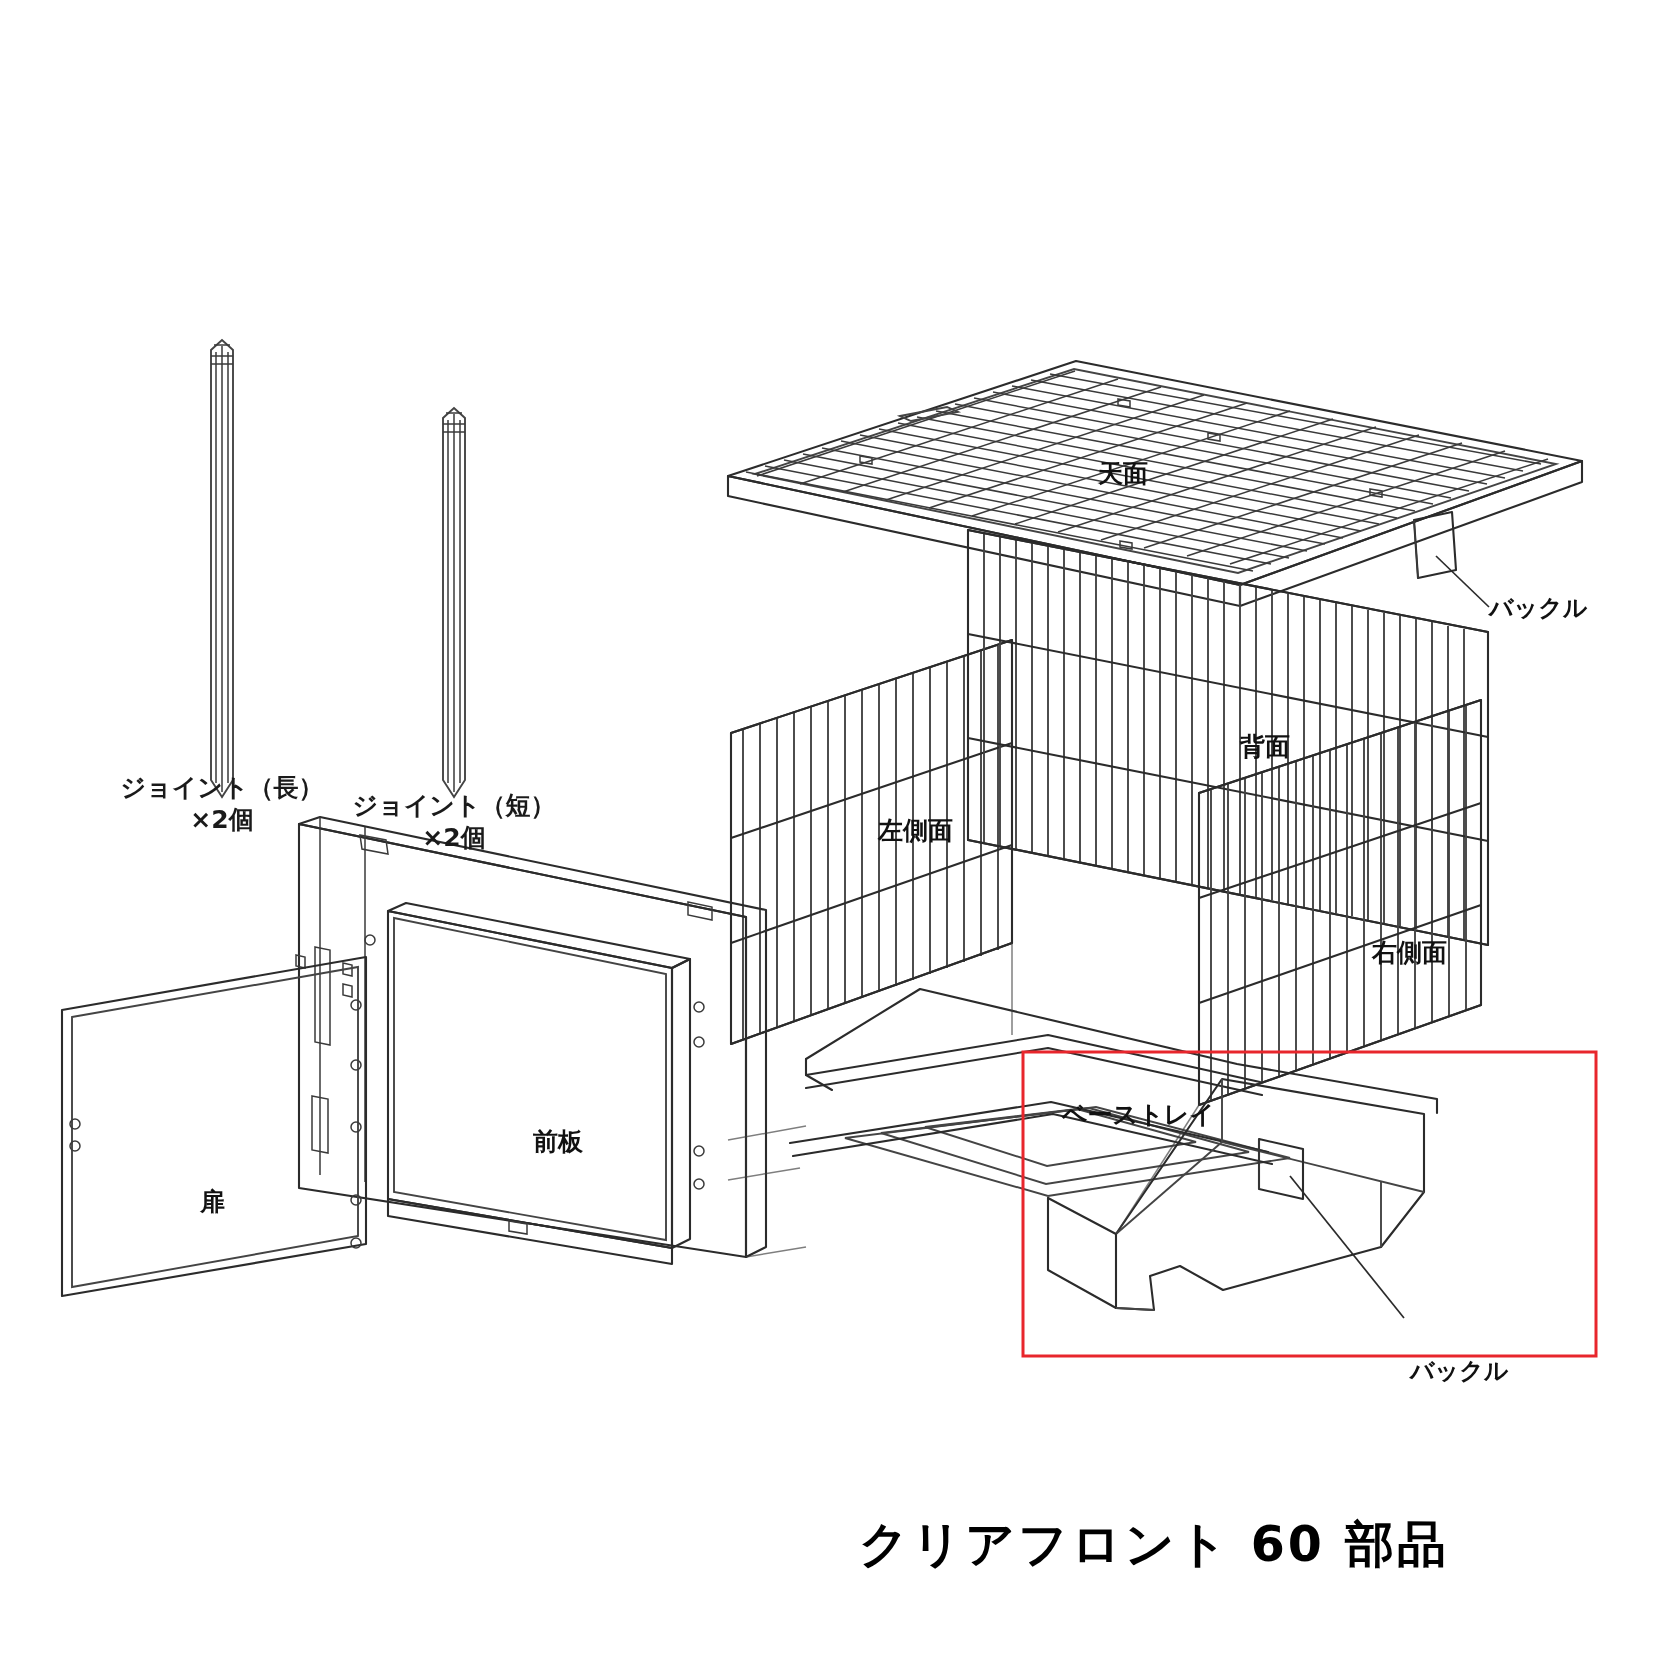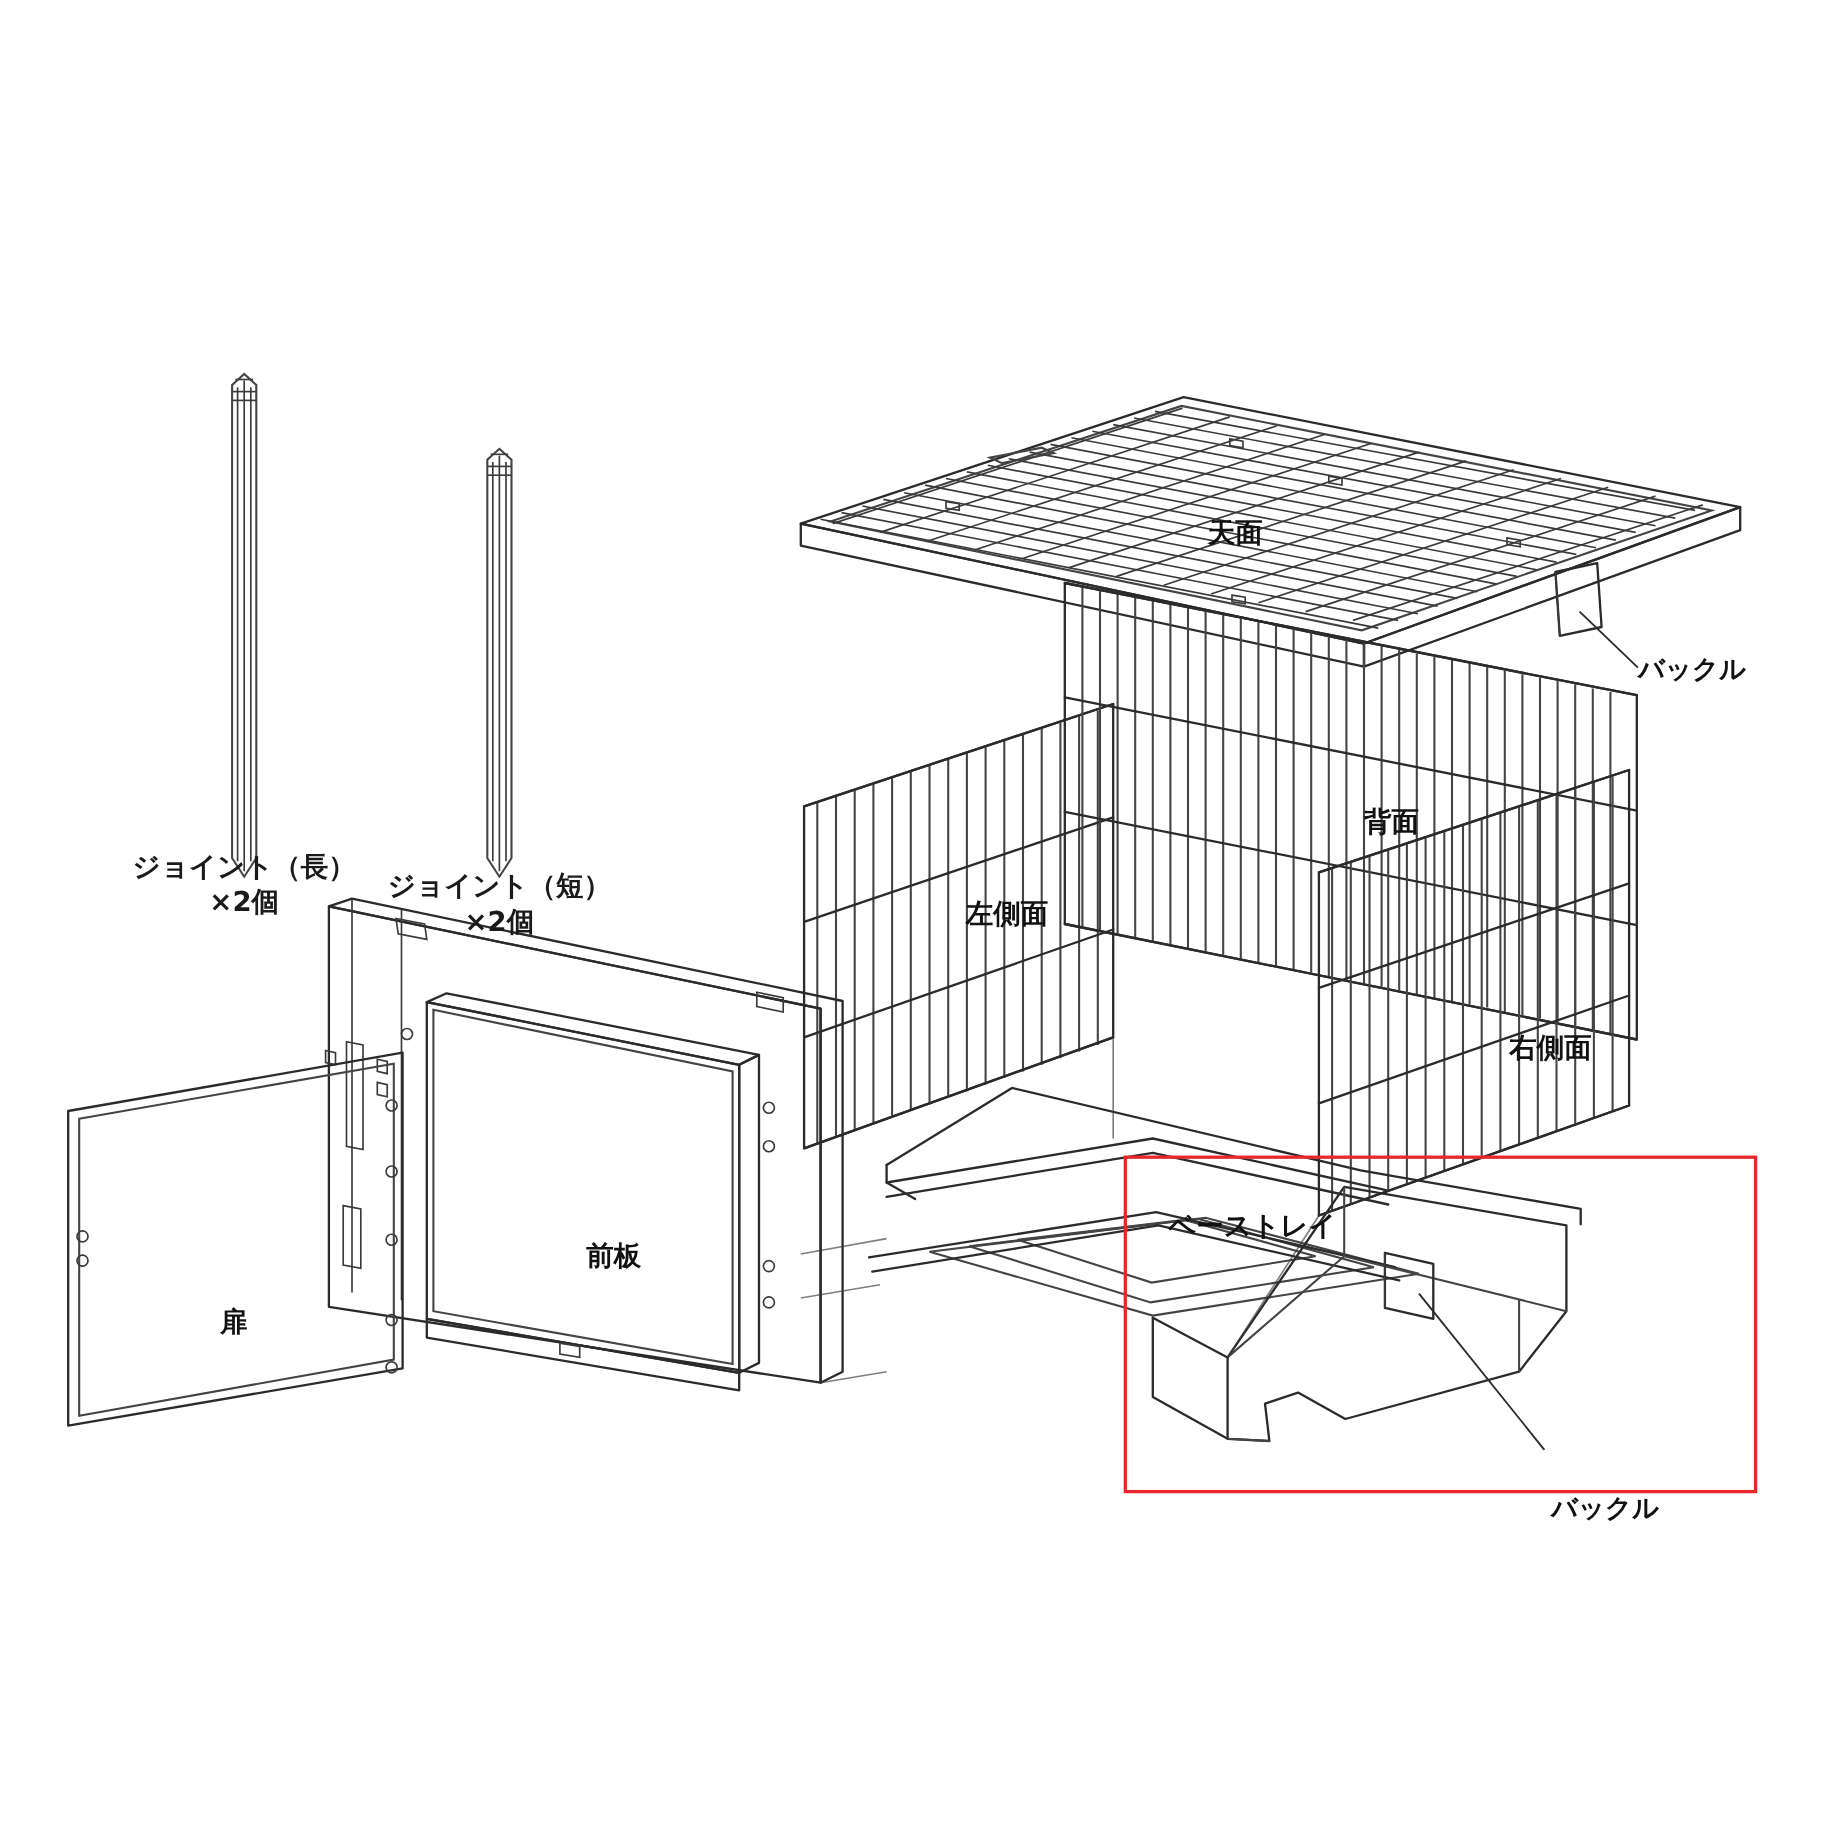--- a/index.html
+++ b/index.html
@@ -359,32 +359,33 @@
   <div class="cap" style="left:112px; top:772px; width:220px;">
     <span>ジョイント（長）</span><br>
     <span>×2個</span>
   </div>
 
   <div class="cap" style="left:344px; top:778px; width:220px;margin-top:12px;">
     <span>ジョイント（短）</span><br>
     <span>×2個</span>
   </div>
 
-  <div class="lbl" style="left:1098px; top:457px;margin-top:11px;">天面</div>
+  <div class="lbl" style="left:1098px; top:457px;">天面</div>
 
   <div class="lbl" style="left:1240px; top:730px;">背面</div>
 
   <div class="lbl" style="left:878px; top:814px;">左側面</div>
 
   <div class="lbl" style="left:1372px; top:936px;">右側面</div>
 
   <div class="lbl" style="left:533px; top:1125px;">前板</div>
 
   <div class="lbl" style="left:200px; top:1185px;">扉</div>
 
   <div class="lbl" style="left:1062px; top:1098px;">ベーストレイ</div>
 
   <div class="lbl-sm" style="left:1489px; top:592px;">バックル</div>
 
   <div class="lbl-sm" style="left:1410px; top:1355px;">バックル</div>
 
+  <div class="footer">クリアフロント 60 部品</div>
 
 </div>
 
 </body></html>

